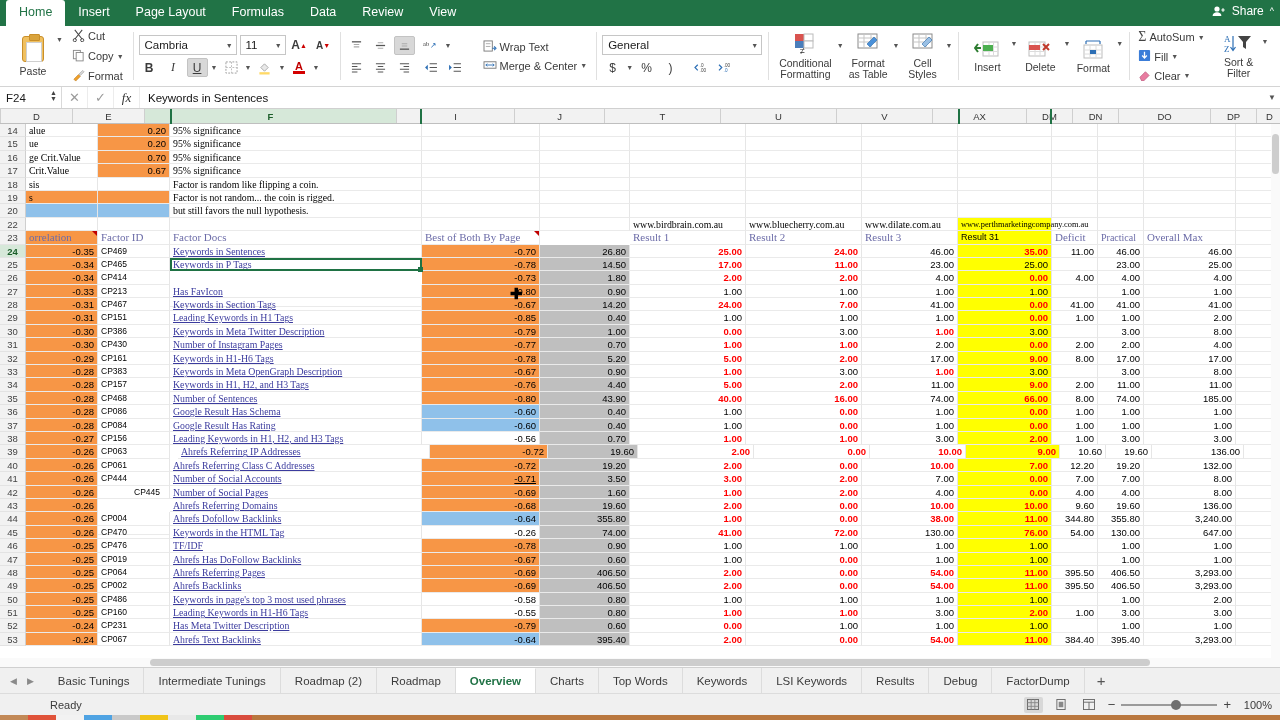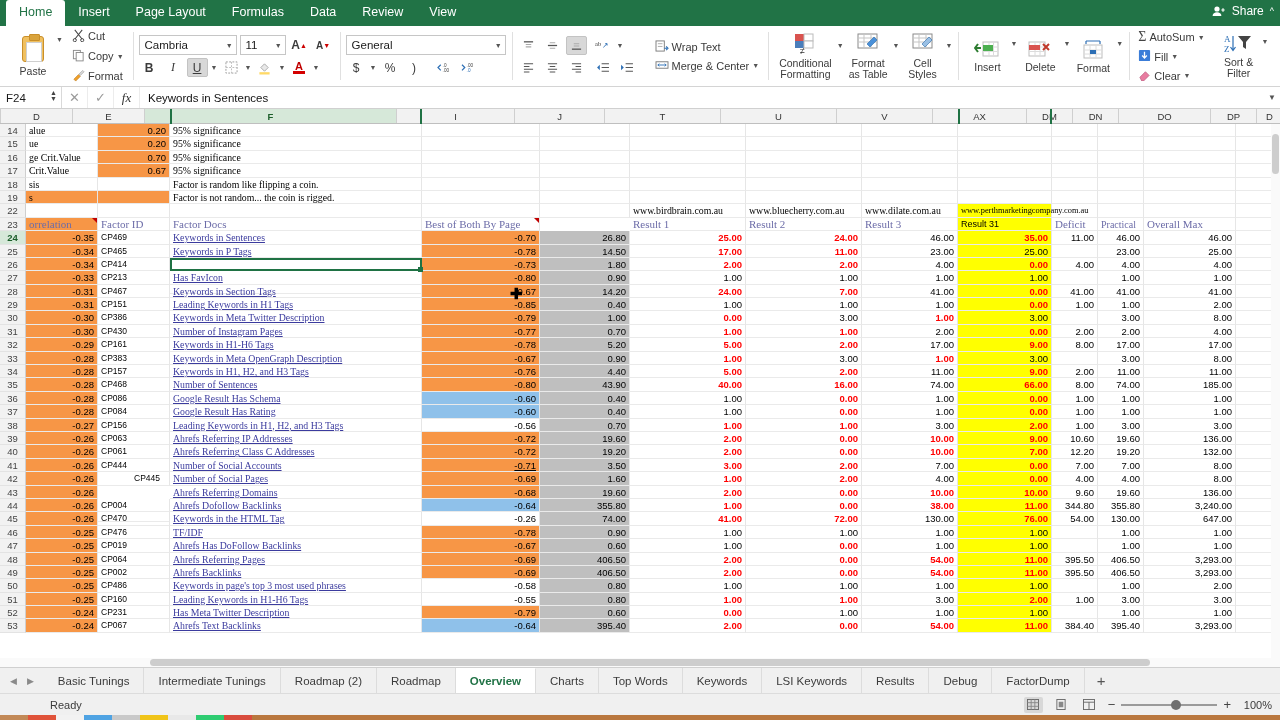--- a/index.html
+++ b/index.html
@@ -359,55 +359,20 @@
             <span style="width:12px;height:3px;background:#d40000;display:block;"></span>
           </div>
         </div>
         <span class="caret">▼</span>
       </div>
     </div>
   </div>
 
   <div class="rgroup">
     <div class="rcol">
-      <div class="combo numcombo">
-        <span>General</span>
-        <span class="caret">▼</span>
-      </div>
-      <div class="rrow">
-        <div class="sqbtn">
-            <span>$</span>
-          </div>
-        <span class="caret">▼</span>
-        <div class="sqbtn">
-            <span>%</span>
-          </div>
-        <div class="sqbtn">
-            <span>)</span>
-          </div>
-        <div class="sqbtn" style="margin-left:6px;">
-          <svg width="16" height="12" viewBox="0 0 17 13">
-              <path d="M5 3l-3 3 3 3" stroke="#2d6fb5" stroke-width="1.3" fill="none"></path>
-              <text x="7" y="5" font-size="5" fill="#444" font-family="Liberation Sans">.0</text>
-              <text x="7" y="11" font-size="5" fill="#444" font-family="Liberation Sans">.00</text>
-            </svg>
-        </div>
-        <div class="sqbtn">
-          <svg width="16" height="12" viewBox="0 0 17 13">
-              <path d="M2 3l3 3-3 3" stroke="#2d6fb5" stroke-width="1.3" fill="none"></path>
-              <text x="7" y="5" font-size="5" fill="#444" font-family="Liberation Sans">.00</text>
-              <text x="7" y="11" font-size="5" fill="#2d6fb5" font-family="Liberation Sans">.0</text>
-            </svg>
-        </div>
-      </div>
-    </div>
-  </div>
-
-  <div class="rgroup">
-    <div class="rcol">
       <div class="rrow">
         <div class="sqbtn">
             <svg width="13" height="11" viewBox="0 0 14 12">
               <path d="M2 2h10" stroke="#555" stroke-width="1.4"></path>
               <path d="M4 5h6M4 7.5h6" stroke="#aaa" stroke-width="1.1"></path>
             </svg>
           </div>
         <div class="sqbtn">
             <svg width="13" height="11" viewBox="0 0 14 12">
               <path d="M2 6h10" stroke="#555" stroke-width="1.4"></path>
@@ -467,20 +432,55 @@
             </svg></span>
         <span>Wrap Text</span>
       </div>
       <div class="rbtn">
         <span><svg width="14" height="12" viewBox="0 0 15 13">
               <rect x="1" y="3" width="13" height="7" fill="none" stroke="#7a7a7a"></rect>
               <path d="M3 6.5h9M4.5 5l-1.5 1.5L4.5 8M10.5 5L12 6.5 10.5 8" stroke="#2d6fb5" stroke-width="1" fill="none"></path>
             </svg></span>
         <span>Merge &amp; Center</span>
         <span class="caret">▼</span>
+      </div>
+    </div>
+  </div>
+
+  <div class="rgroup">
+    <div class="rcol">
+      <div class="combo numcombo">
+        <span>General</span>
+        <span class="caret">▼</span>
+      </div>
+      <div class="rrow">
+        <div class="sqbtn">
+            <span>$</span>
+          </div>
+        <span class="caret">▼</span>
+        <div class="sqbtn">
+            <span>%</span>
+          </div>
+        <div class="sqbtn">
+            <span>)</span>
+          </div>
+        <div class="sqbtn" style="margin-left:6px;">
+          <svg width="16" height="12" viewBox="0 0 17 13">
+              <path d="M5 3l-3 3 3 3" stroke="#2d6fb5" stroke-width="1.3" fill="none"></path>
+              <text x="7" y="5" font-size="5" fill="#444" font-family="Liberation Sans">.0</text>
+              <text x="7" y="11" font-size="5" fill="#444" font-family="Liberation Sans">.00</text>
+            </svg>
+        </div>
+        <div class="sqbtn">
+          <svg width="16" height="12" viewBox="0 0 17 13">
+              <path d="M2 3l3 3-3 3" stroke="#2d6fb5" stroke-width="1.3" fill="none"></path>
+              <text x="7" y="5" font-size="5" fill="#444" font-family="Liberation Sans">.00</text>
+              <text x="7" y="11" font-size="5" fill="#2d6fb5" font-family="Liberation Sans">.0</text>
+            </svg>
+        </div>
       </div>
     </div>
   </div>
 
   <div class="rgroup">
     <div class="bigbtn">
       <span>
         <svg width="26" height="24" viewBox="0 0 26 24">
             <rect x="3" y="2" width="9" height="7" fill="#d9534f"></rect>
             <rect x="12" y="2" width="9" height="7" fill="#fff" stroke="#bbb"></rect>
@@ -731,20 +731,36 @@
         <div class="cell " style="width: 116px; flex: 0 0 116px;"></div>
         <div class="cell " style="width: 116px; flex: 0 0 116px;"></div>
         <div class="cell " style="width: 96px; flex: 0 0 96px;"></div>
         <div class="cell " style="width: 94px; flex: 0 0 94px;"></div>
         <div class="cell " style="width: 46px; flex: 0 0 46px;"></div>
         <div class="cell " style="width: 46px; flex: 0 0 46px;"></div>
         <div class="cell " style="width: 92px; flex: 0 0 92px;"></div>
         <div class="cell " style="width: 46px; flex: 0 0 46px;"></div>
       </div>
       <div class="row">
+        <div class="rh">20</div>
+        <div class="cell txt blu" style="width: 72px; flex: 0 0 72px;"></div>
+        <div class="cell num blu" style="width: 72px; flex: 0 0 72px;"></div>
+        <div class="cell txt" style="width: 252px; flex: 0 0 252px;">but still favors the null hypothesis.</div>
+        <div class="cell " style="width: 118px; flex: 0 0 118px;"></div>
+        <div class="cell " style="width: 90px; flex: 0 0 90px;"></div>
+        <div class="cell " style="width: 116px; flex: 0 0 116px;"></div>
+        <div class="cell " style="width: 116px; flex: 0 0 116px;"></div>
+        <div class="cell " style="width: 96px; flex: 0 0 96px;"></div>
+        <div class="cell " style="width: 94px; flex: 0 0 94px;"></div>
+        <div class="cell " style="width: 46px; flex: 0 0 46px;"></div>
+        <div class="cell " style="width: 46px; flex: 0 0 46px;"></div>
+        <div class="cell " style="width: 92px; flex: 0 0 92px;"></div>
+        <div class="cell " style="width: 46px; flex: 0 0 46px;"></div>
+      </div>
+      <div class="row">
         <div class="rh">22</div>
         <div class="cell txt " style="width: 72px; flex: 0 0 72px;"></div>
         <div class="cell num " style="width: 72px; flex: 0 0 72px;"></div>
         <div class="cell txt" style="width: 252px; flex: 0 0 252px;"></div>
         <div class="cell " style="width: 118px; flex: 0 0 118px;"></div>
         <div class="cell " style="width: 90px; flex: 0 0 90px;"></div>
         <div class="cell txt" style="width: 116px; flex: 0 0 116px;">www.birdbrain.com.au</div>
         <div class="cell txt" style="width: 116px; flex: 0 0 116px;">www.bluecherry.com.au</div>
         <div class="cell txt" style="width: 96px; flex: 0 0 96px;">www.dilate.com.au</div>
         <div class="cell txt yel" style="width: 94px; flex: 0 0 94px; overflow: visible; font-size: 8.4px;">www.perthmarketingcompany.com.au</div>
@@ -1006,21 +1022,21 @@
         <div class="cell num yel red" style="width: 94px; flex: 0 0 94px;">2.00</div>
         <div class="cell num" style="width: 46px; flex: 0 0 46px;">1.00</div>
         <div class="cell num" style="width: 46px; flex: 0 0 46px;">3.00</div>
         <div class="cell num" style="width: 92px; flex: 0 0 92px;">3.00</div>
         <div class="cell " style="width: 46px; flex: 0 0 46px;"></div>
       </div>
       <div class="row">
         <div class="rh">39</div>
         <div class="cell num org" style="width: 72px; flex: 0 0 72px;">-0.26</div>
         <div class="cell txt smallc" style="width: 72px; flex: 0 0 72px;">CP063</div>
-        <div class="cell txt lnk" style="width: 252px; flex: 0 0 252px;">Ahrefs Referring IP Addresses</div>
+        <div class="cell txt lnk" style="width: 252px; flex: 0 0 252px; margin-left: 8px;">Ahrefs Referring IP Addresses</div>
         <div class="cell num org" style="width: 118px; flex: 0 0 118px;">-0.72</div>
         <div class="cell num gry" style="width: 90px; flex: 0 0 90px;">19.60</div>
         <div class="cell num red" style="width: 116px; flex: 0 0 116px;">2.00</div>
         <div class="cell num red" style="width: 116px; flex: 0 0 116px;">0.00</div>
         <div class="cell num red" style="width: 96px; flex: 0 0 96px;">10.00</div>
         <div class="cell num yel red" style="width: 94px; flex: 0 0 94px;">9.00</div>
         <div class="cell num" style="width: 46px; flex: 0 0 46px;">10.60</div>
         <div class="cell num" style="width: 46px; flex: 0 0 46px;">19.60</div>
         <div class="cell num" style="width: 92px; flex: 0 0 92px;">136.00</div>
         <div class="cell " style="width: 46px; flex: 0 0 46px;"></div>

